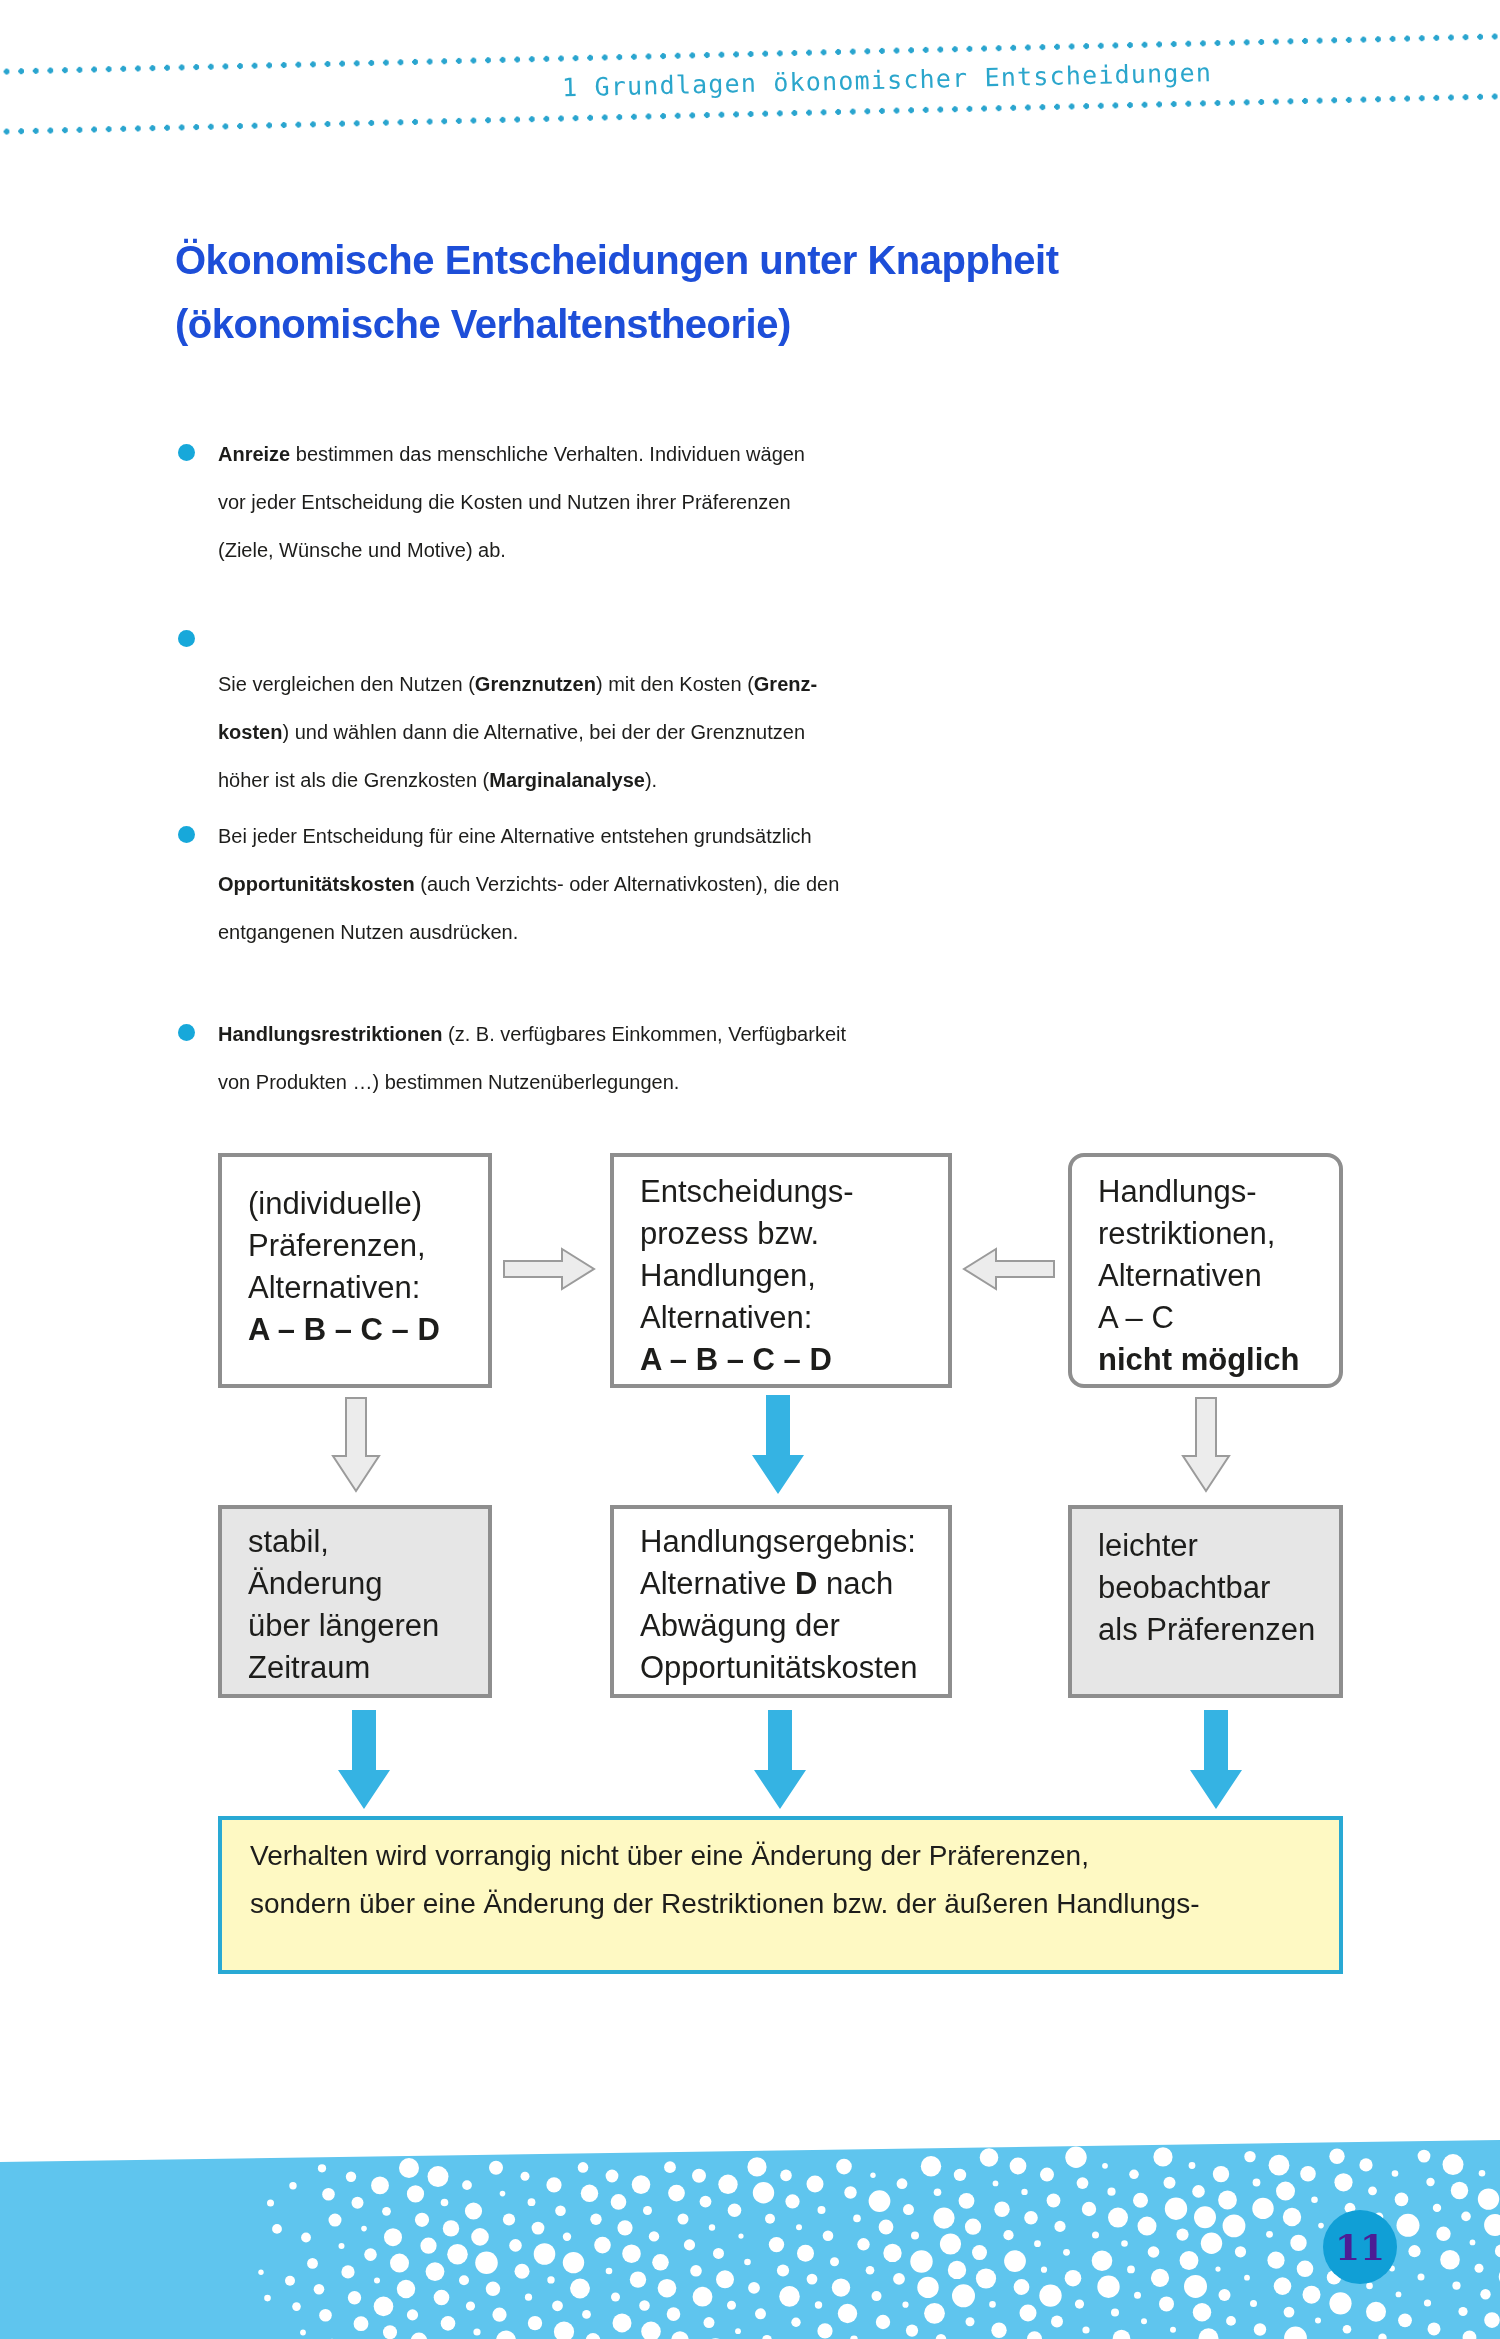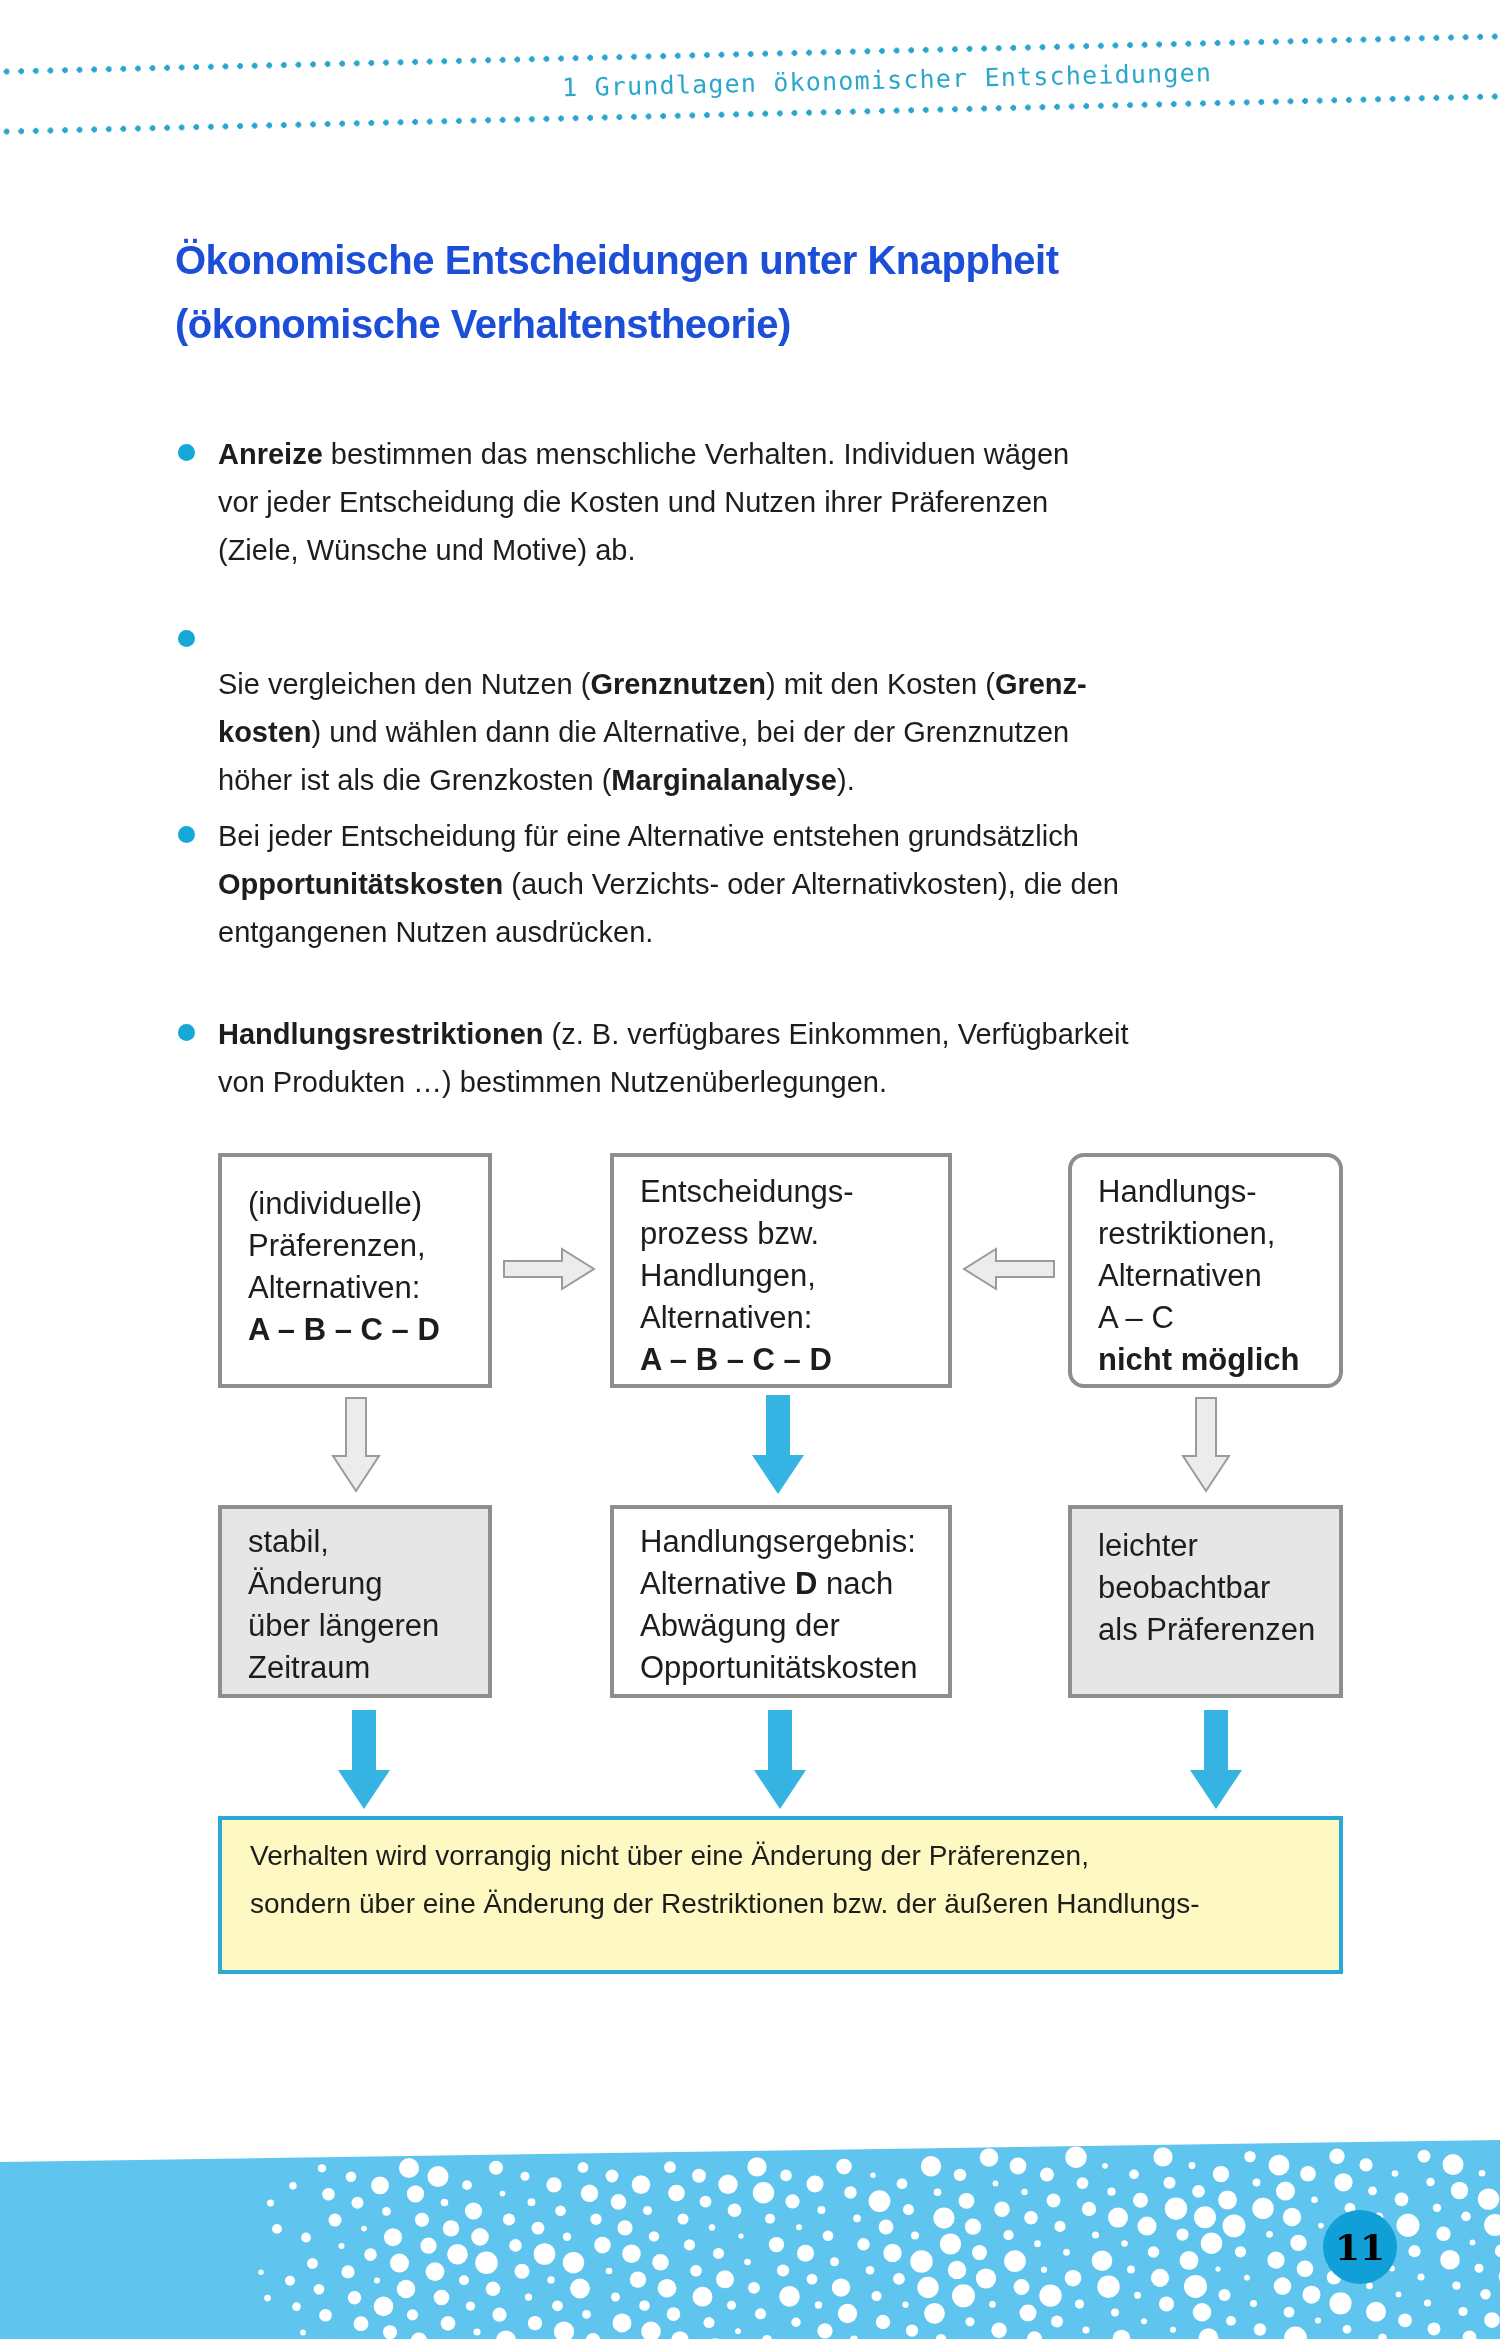--- a/index.html
+++ b/index.html
@@ -14,21 +14,21 @@
   .chapter{position:absolute;left:0;top:58px;width:1212px;text-align:right;
            font-family:"DejaVu Sans Mono",monospace;font-size:25px;letter-spacing:1.2px;
            color:#2ba6cc;transform:rotate(-1.35deg);transform-origin:right center;}
 
   
   .title{position:absolute;left:175px;font-weight:bold;font-size:40px;letter-spacing:-0.5px;
          color:#1d4ed8;white-space:nowrap;}
 
   
   .bdot{position:absolute;width:17px;height:17px;border-radius:50%;background:#17a8da;}
-  .btext{position:absolute;left:218px;font-size:29px;line-height:48px;}
+  .btext{position:absolute;left:218px;font-size:20px;line-height:48px;}
   .bseg{font-weight:bold;}
   .tl{white-space:nowrap;}
 
   
   .dbox{position:absolute;box-sizing:border-box;border:4px solid #8e8e8e;background:#ffffff;
         font-size:31px;line-height:42px;padding:26px 8px 0 26px;}
   .gray{background:#e6e6e6;}
   .pt12{padding-top:12px;}
   .pt14{padding-top:14px;}
   .pt16{padding-top:16px;}
@@ -36,21 +36,21 @@
   
   .conclusion{position:absolute;box-sizing:border-box;border:4px solid #29a9d4;background:#fef9c3;
               font-size:28px;line-height:48px;padding:12px 28px 0 28px;}
 
   
   .arr{position:absolute;}
 
   
   #band-svg{position:absolute;left:0;top:2130px;}
   .pagenum{position:absolute;left:1323px;top:2210px;width:74px;height:74px;border-radius:50%;
-           background:#109fd6;color:#000000;font-family:"DejaVu Serif",serif;font-weight:bold;
+           background:#109fd6;color:#4c1d95;font-family:"DejaVu Serif",serif;font-weight:bold;
            font-size:36px;display:flex;align-items:center;justify-content:center;}
 </style>
 </head>
 <body>
 
 <div class="page">
 
   <div class="dotline" style="top:68px;"></div>
   <div class="chapter">1 Grundlagen ökonomischer Entscheidungen</div>
   <div class="dotline" style="top:128px;"></div>

